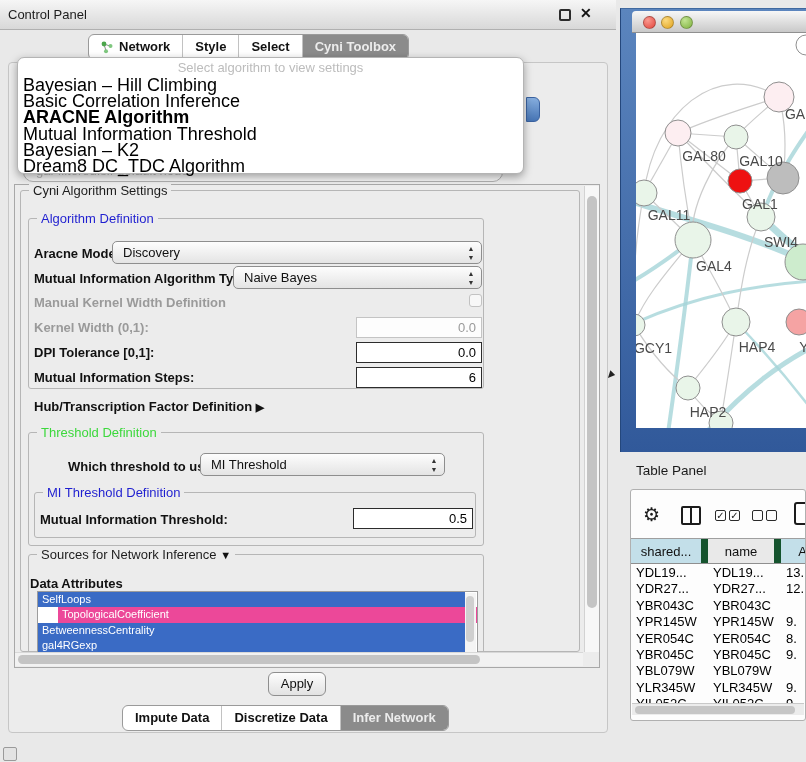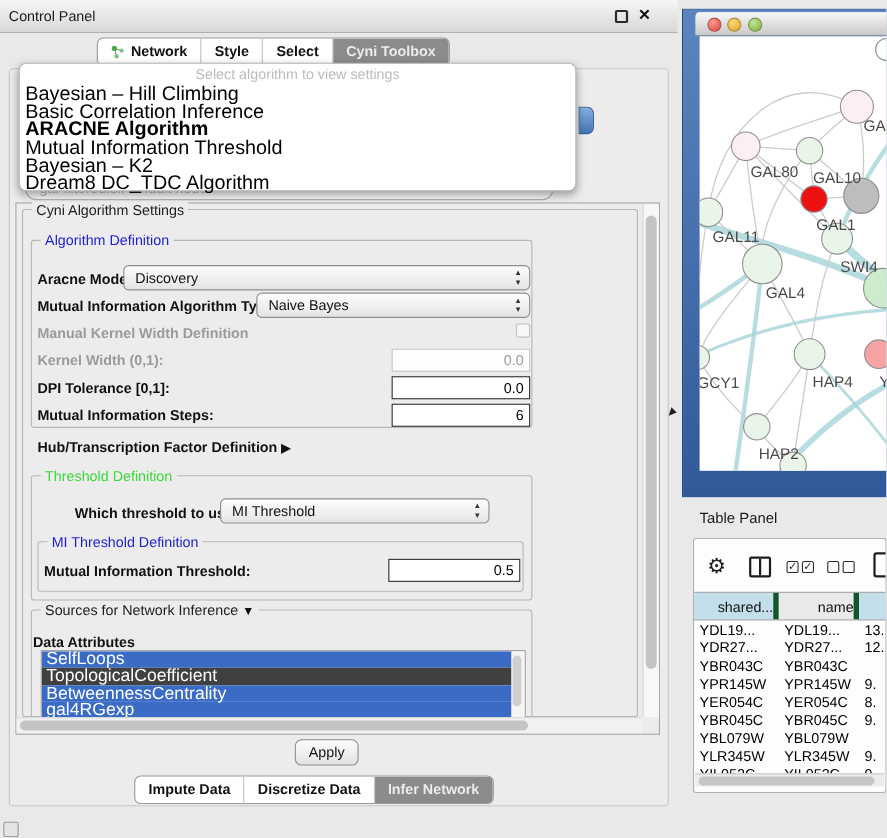--- a/index.html
+++ b/index.html
@@ -49,21 +49,21 @@
 
   .field { position:absolute; border:1px solid #2c2c2c; background:#fff; font-size:13px;
     text-align:right; padding:0 5px; line-height:19px; color:#000; }
   .field.dis { border:1px solid #c4c4c4; color:#9a9a9a; background:#fdfdfd; }
 
   .cb { position:absolute; width:13px; height:13px; border:1px solid #c2c2c2; border-radius:3px; background:#f7f7f7; }
 
   .arrow-inline { font-size:11px; color:#111; }
 
   .attr-list { position:absolute; left:37px; top:591px; width:441px; height:62px; background:#fff; border:1px solid #9c9c9c; overflow:hidden; }
-  .attr-item { height:15.3px; line-height:15.3px; font-size:16px; color:#fff; padding-left:4px; width:427px; }
+  .attr-item { height:15.3px; line-height:15.3px; font-size:11px; color:#fff; padding-left:4px; width:427px; }
   .list-vscroll { position:absolute; right:1px; top:1px; width:11px; height:60px; background:#f4f4f4; }
   .list-vscroll .thumb { position:absolute; left:1px; top:3px; width:8px; height:46px; background:#cfcfcf; border-radius:4px; }
 
   .apply-btn { position:absolute; left:268px; top:672px; width:58px; height:24px;
     background:linear-gradient(#fdfdfd,#e2e2e2); border:1px solid #8e8e8e; border-radius:6px;
     font-size:13px; text-align:center; line-height:22px; color:#111; }
 
   
   .popup { position:absolute; left:17px; top:57px; width:507px; height:117px; background:#fff;
     border:1px solid #b4b4b4; border-radius:7px; box-shadow:0 3px 8px rgba(0,0,0,.35); z-index:40; padding-top:2px; }
@@ -91,21 +91,21 @@
   .tp-title { position:absolute; left:636px; top:463px; font-size:13.5px; color:#1a1a1a; }
   #table-panel { position:absolute; left:630px; top:489px; width:176px; height:232px;
     background:#fdfdfd; border:1px solid #b0b0b0; border-radius:3px; overflow:hidden; }
   .tp-gear { position:absolute; left:12px; top:13px; font-size:19px; color:#1c1c1c; }
   .tp-split { position:absolute; left:50px; top:16px; width:20px; height:19px; border:2px solid #1c1c1c; border-radius:2px; }
   .tp-split:after { content:""; position:absolute; left:7px; top:0; width:2px; height:15px; background:#1c1c1c; }
   .tp-checks { position:absolute; top:20px; display:flex; gap:3px; }
   .mini-box { width:11px; height:11px; border:1.5px solid #2a2a2a; border-radius:2px; font-size:10px; line-height:9px; text-align:center; color:#1a1a1a; }
   .tp-partial { position:absolute; left:163px; top:12px; width:22px; height:23px; border:2px solid #1c1c1c; border-radius:3px; background:#fff; }
   .tp-header { position:absolute; left:0; top:48px; width:200px; height:26px; display:flex; border-top:1px solid #9f9f9f; border-bottom:1px solid #8f8f8f; }
-  .tp-hcell { font-size:13px; color:#111; text-align:right; line-height:25px; border-right:5px solid #14532d; overflow:hidden; }
+  .tp-hcell { font-size:13px; color:#111; text-align:center; line-height:25px; border-right:7px solid #14532d; overflow:hidden; }
   .tp-hcell.hl { background:#c3dfe9; }
   .tp-hcell.plain { background:#e9e9e9; }
   .tp-rows { position:absolute; left:0; top:75px; width:200px; }
   .tp-row { display:flex; height:16.4px; }
   .tp-cell { font-size:13px; color:#000; line-height:16.4px; padding-left:5px; overflow:hidden; white-space:nowrap; }
   .tp-hscroll { position:absolute; left:1px; top:213px; width:172px; height:12px; background:#ececec; border-top:1px solid #c9c9c9; }
   .tp-hscroll .thumb { position:absolute; left:3px; top:2px; width:160px; height:8px; background:#c6c6c6; border-radius:4px; }
 
   .mini-icon { position:absolute; left:3px; top:747px; width:14px; height:14px; background:#e3e3e3; border:1px solid #9a9a9a; border-radius:2px; }
   .cursor { position:absolute; left:609px; top:371px; width:0; height:0;
@@ -207,21 +207,21 @@
     <div class="gbox" style="left:28px; top:554px; width:456px; height:100px;">
       <span class="gtitle t-black">
         <span>Sources for Network Inference</span>
         <span class="arrow-inline">▼</span>
       </span>
     </div>
     <span class="lbl" style="left:30px; top:576px;">Data Attributes</span>
     <div class="attr-list">
       <div id="attr-items">
           <div class="attr-item" style="background: rgb(58, 107, 197);">SelfLoops</div>
-          <div class="attr-item" style="background: #404040;">TopologicalCoefficient</div>
+          <div class="attr-item" style="background: #ec4899; margin-left: 20px;">TopologicalCoefficient</div>
           <div class="attr-item" style="background: rgb(58, 107, 197);">BetweennessCentrality</div>
           <div class="attr-item" style="background: rgb(58, 107, 197);">gal4RGexp</div>
         </div>
       <div class="list-vscroll">
           <div class="thumb"></div>
         </div>
     </div>
 
     <div class="vscroll">
         <div class="thumb"></div>

